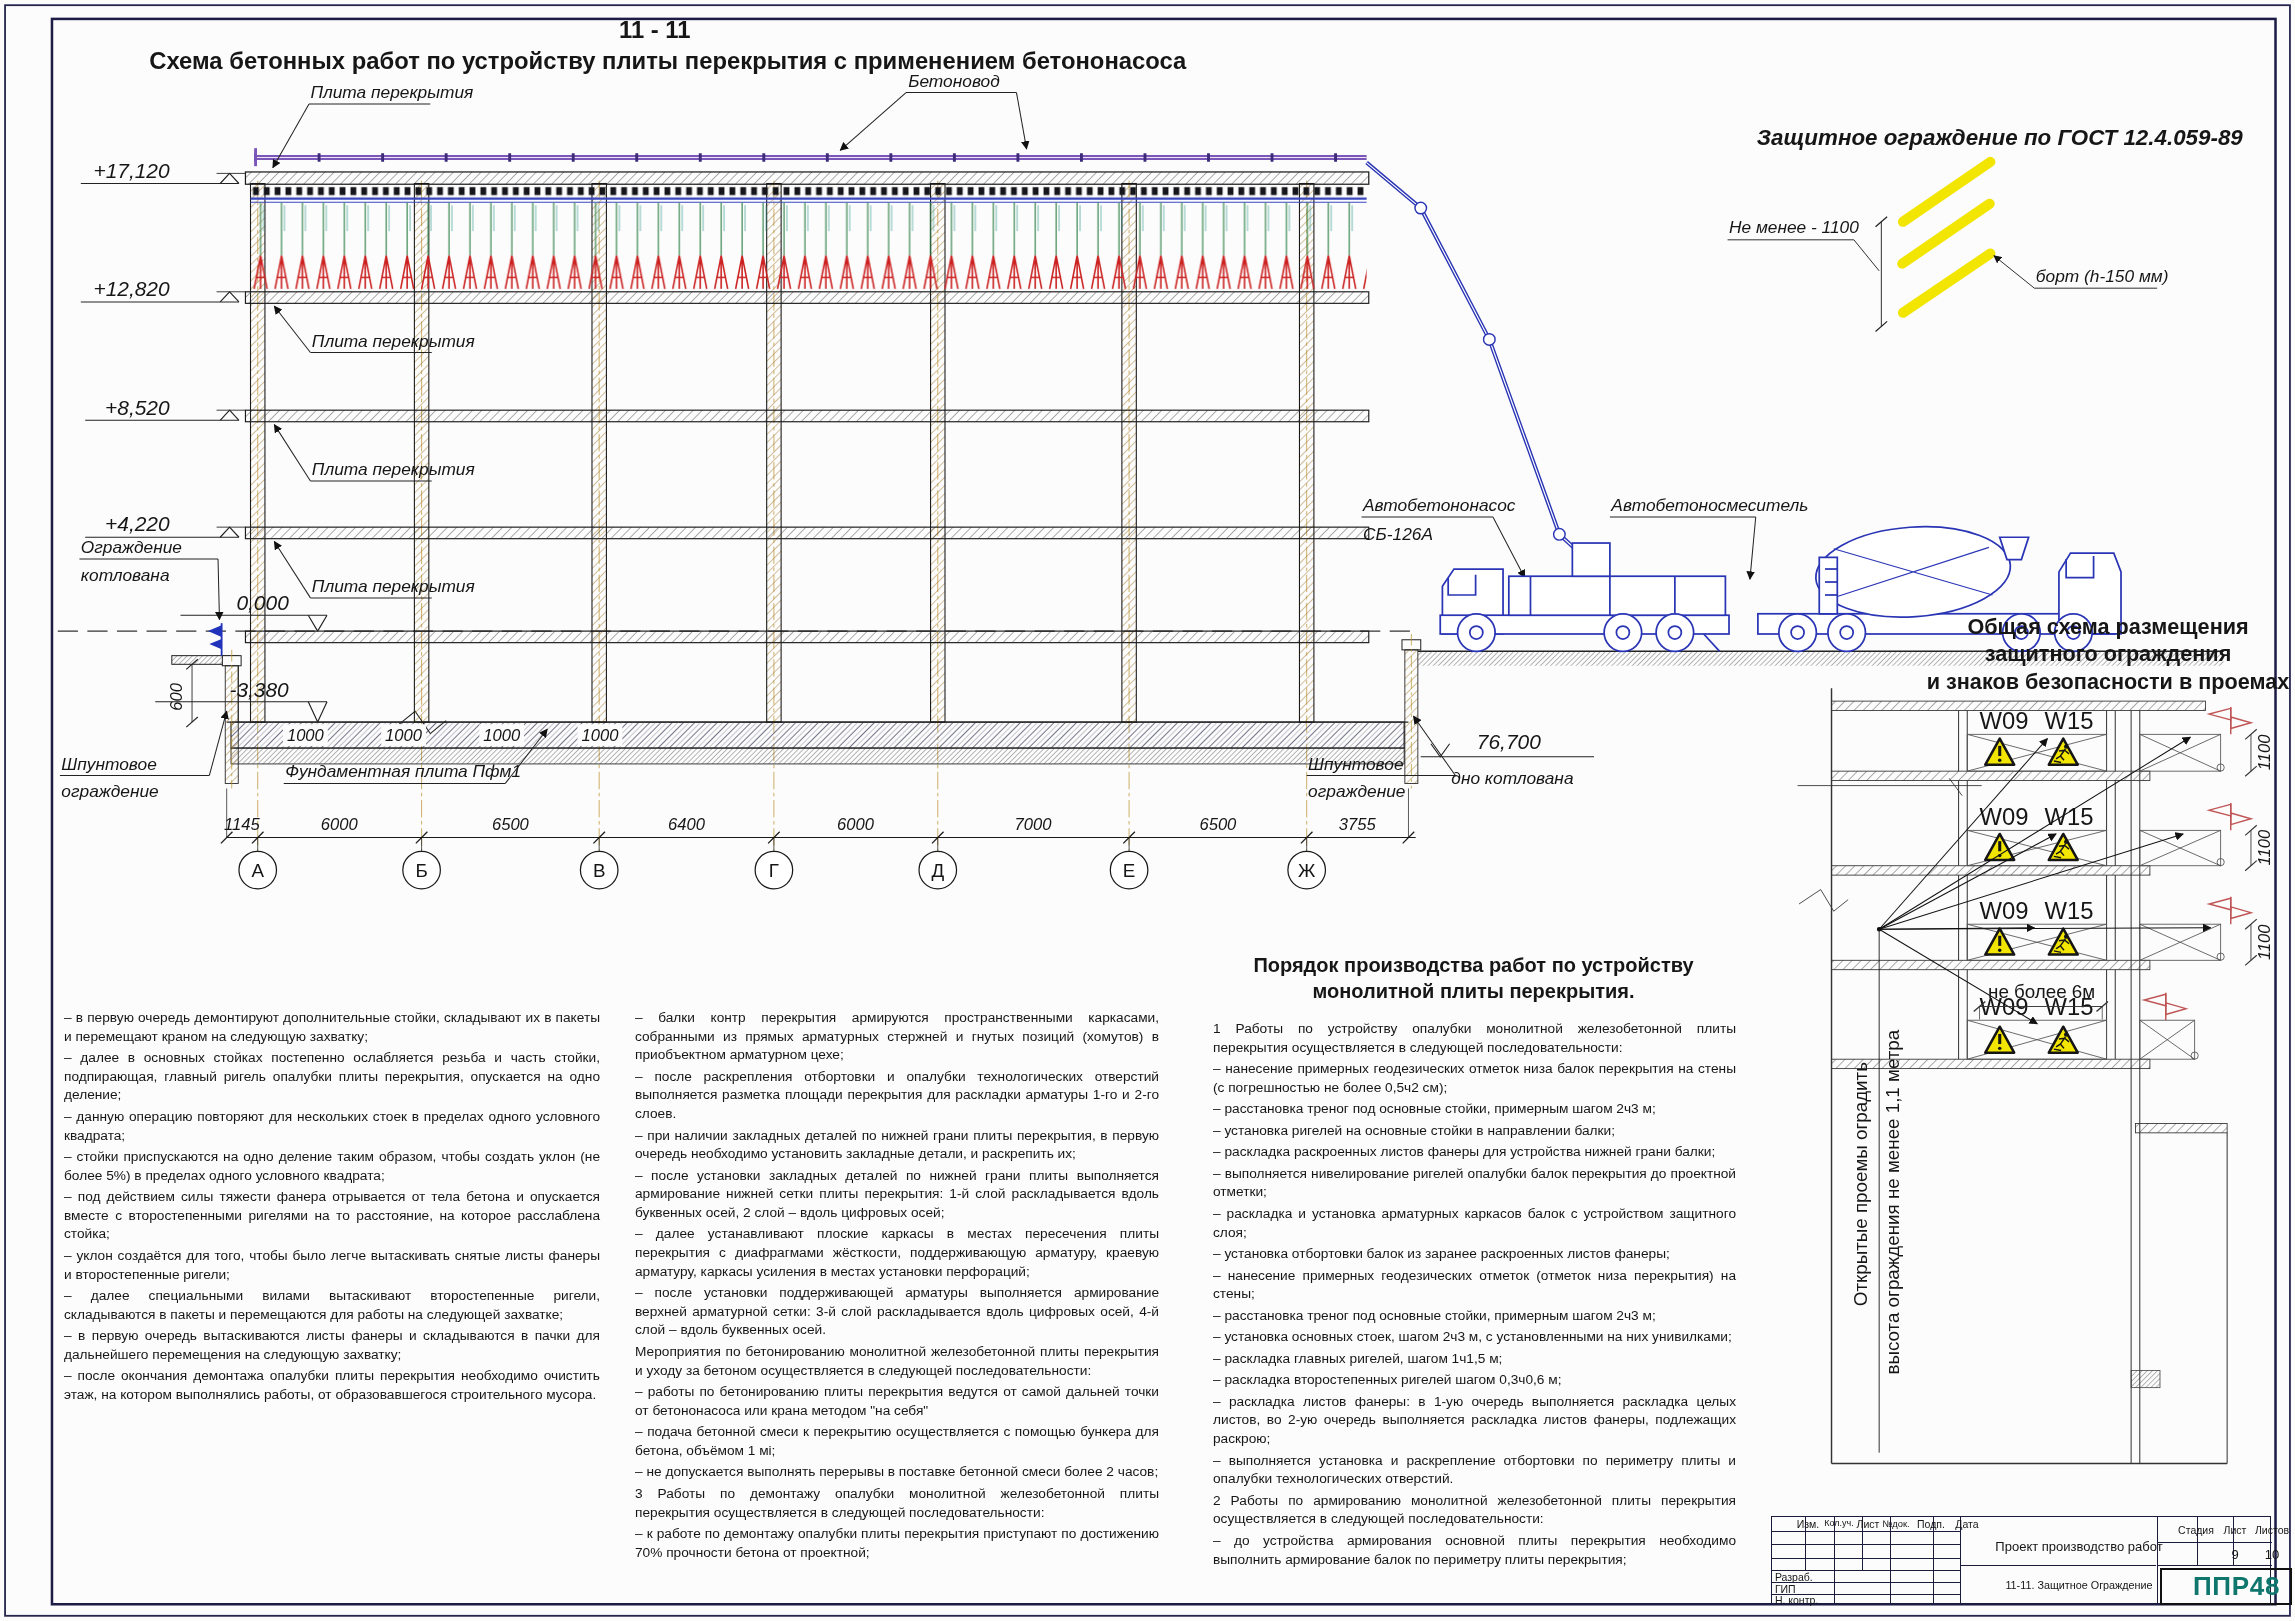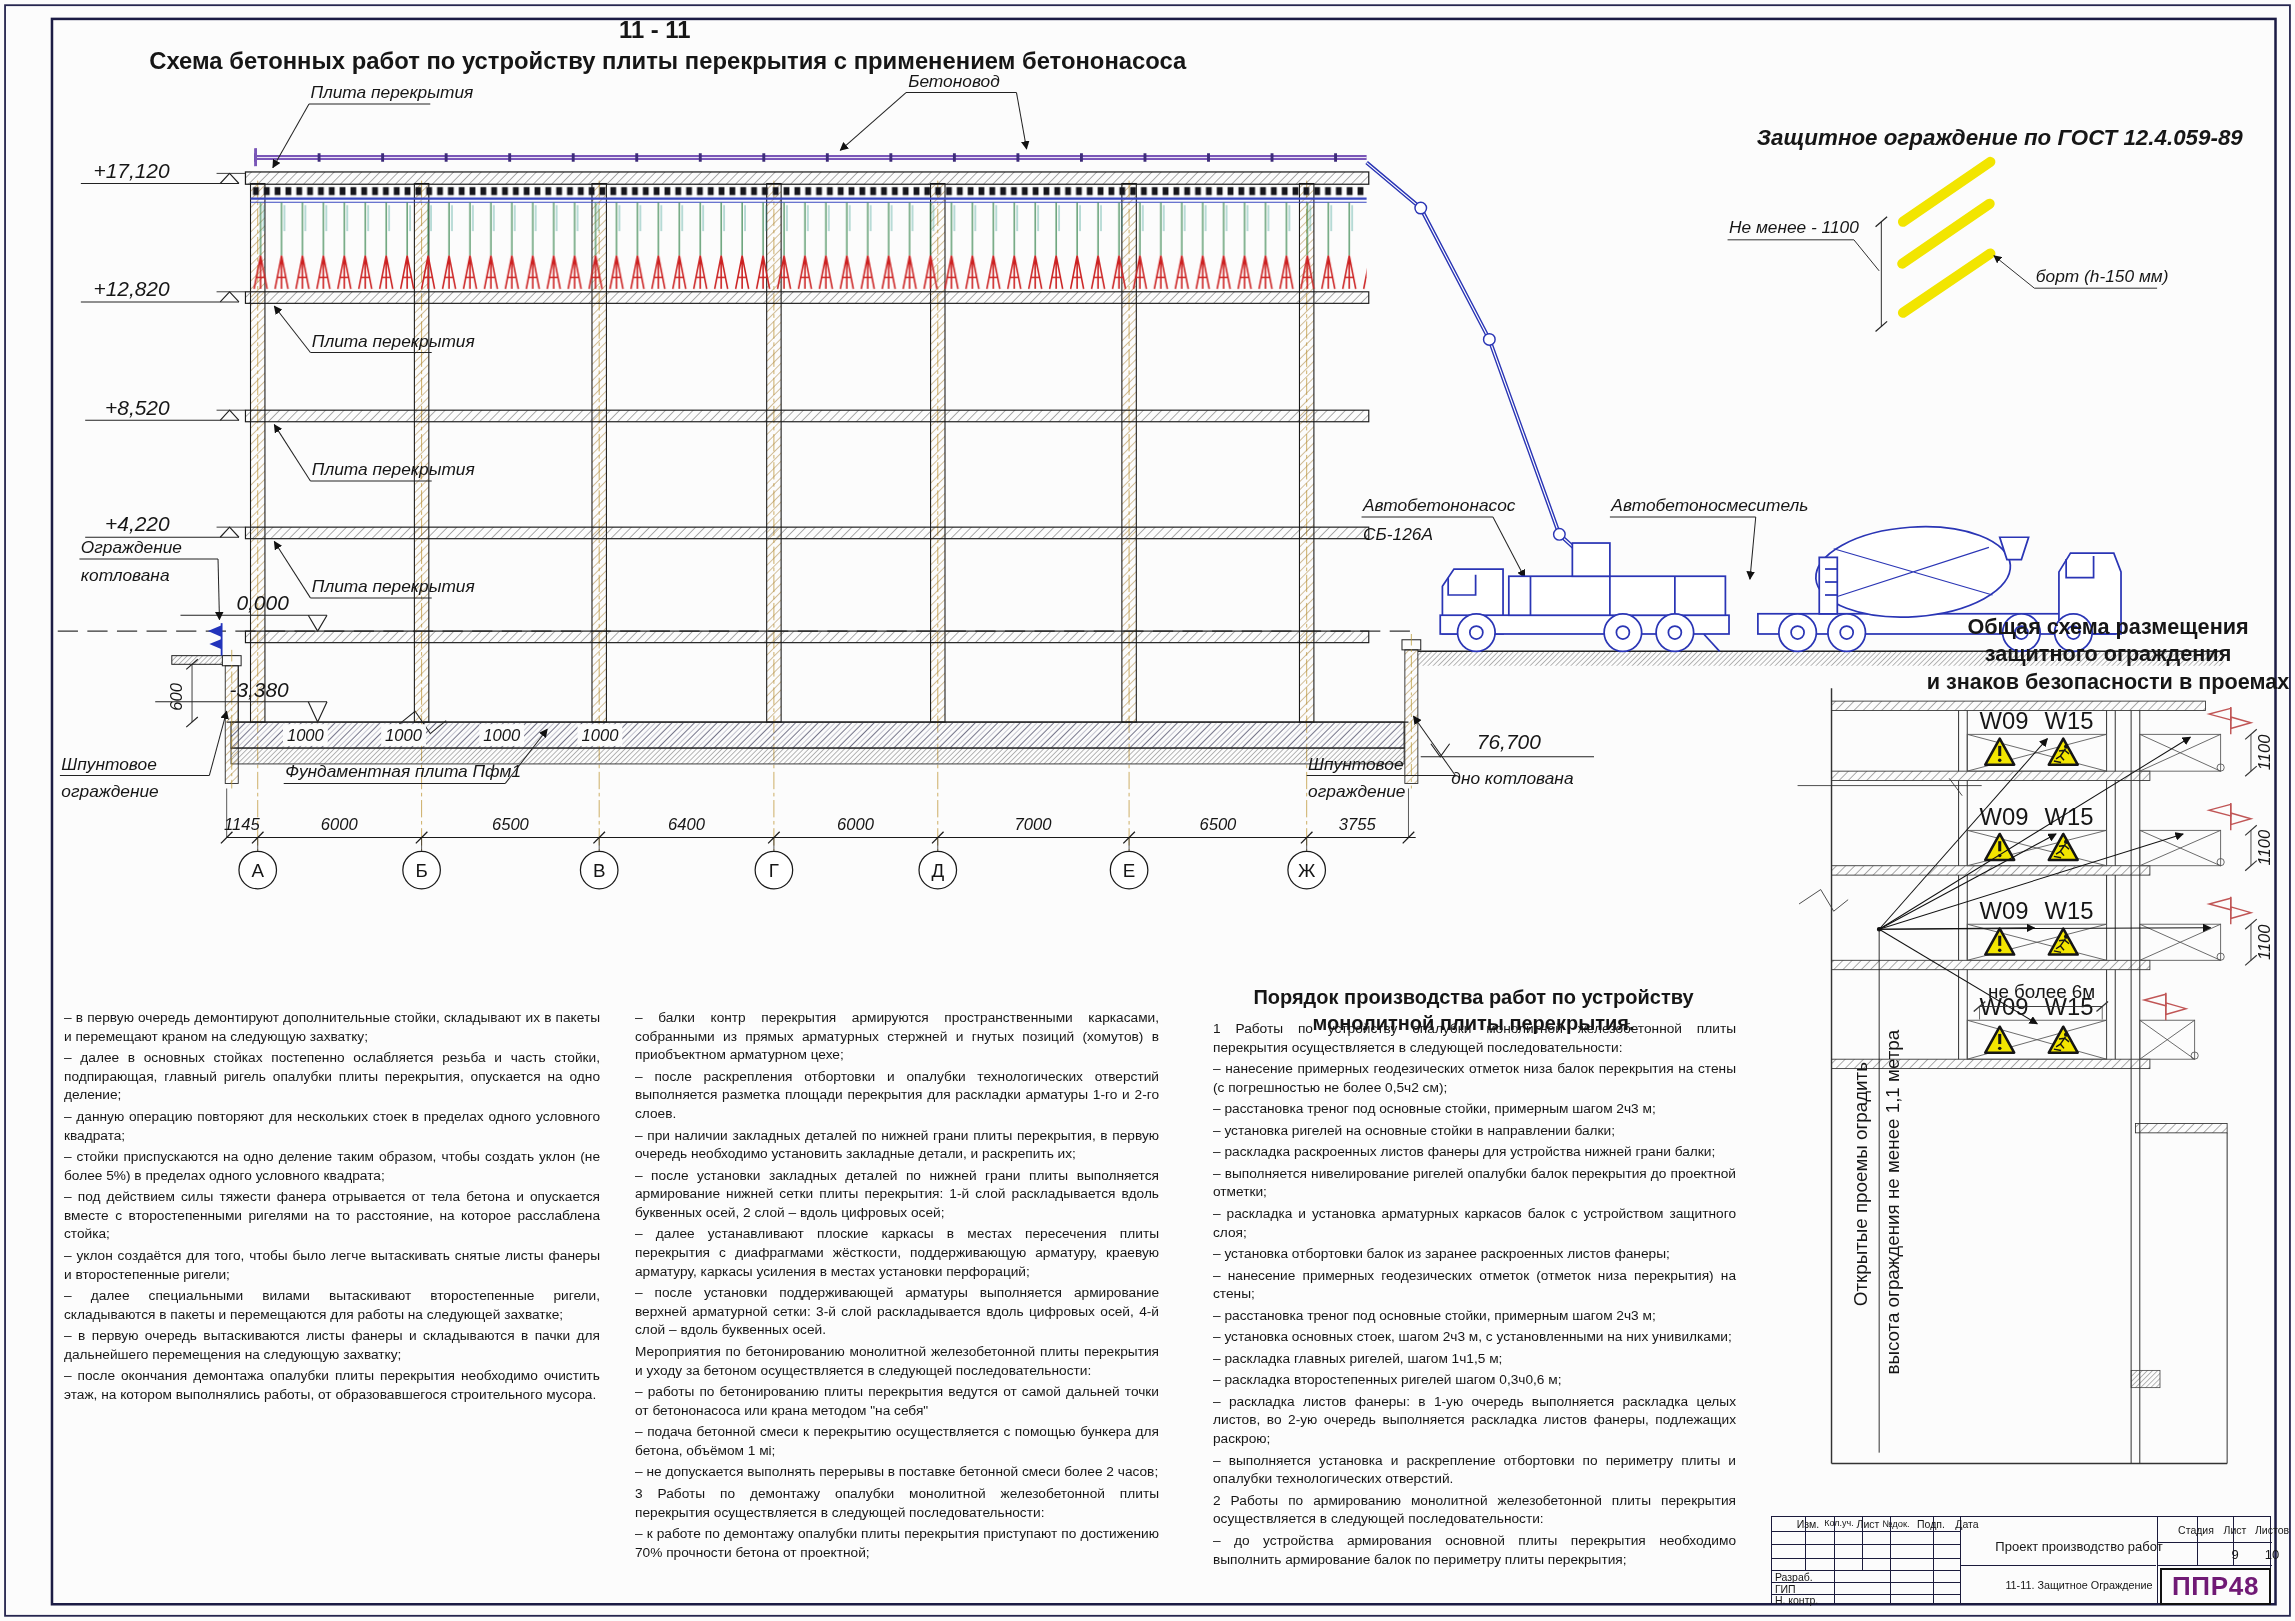--- a/index.html
+++ b/index.html
@@ -11,31 +11,31 @@
   .t-lab{font-size:24px;font-style:italic;}
   .t-lvl{font-size:29px;font-style:italic;}
   .t-dim{font-size:23px;font-style:italic;}
   .t-ax{font-size:26px;}
   .t-w{font-size:33px;fill:#3e3e3e;}
   .t-schema{font-size:30px;font-weight:bold;}
   .t-fence{font-size:31px;font-weight:bold;font-style:italic;}
   .t-vert{font-size:26px;}
   .textcol{position:absolute;text-align:justify;}
   .textcol p{margin:0 0 2.9px 0;font-size:13.7px;line-height:1.36;}
-  .proc-head{position:absolute;width:549px;text-align:center;font-weight:bold;font-size:20px;line-height:1.32;margin-top:32px;}
+  .proc-head{position:absolute;width:549px;text-align:center;font-weight:bold;font-size:20px;line-height:1.32;}
   
   .tb{position:absolute;left:1771px;top:1516px;width:500px;height:88px;border:1.8px solid #1b1b3c;box-sizing:border-box;}
   .tb .vl,.tb .hl{position:absolute;background:#1b1b3c;}
   .tb .vl{width:1.1px;top:0;bottom:0;}
   .tb .hl{height:1.1px;left:0;}
   .tb span{position:absolute;font-size:10.5px;white-space:nowrap;}
   .tb .cell-c{transform:translateX(-50%);padding-left:40px;}
   .logo{position:absolute;left:388px;top:51px;width:107px;height:32.5px;border:2.9px solid #111;
         display:flex;align-items:center;justify-content:center;
-        font-weight:bold;font-size:26px;color:#701a75;letter-spacing:0.7px;}
+        font-weight:bold;font-size:26px;color:#0f766e;letter-spacing:0.7px;padding-left:21px;}
 </style>
 </head>
 <body>
 
 <div class="sheet">
 
 <svg width="2295" height="1621" viewBox="0 0 3179 2245">
 <defs>
   <marker id="arr" viewBox="0 0 10 10" refX="9" refY="5" markerWidth="8.5" markerHeight="8.5" orient="auto-start-reverse">
     <path d="M0 0 L10 5 L0 10 z" fill="#111"></path>

